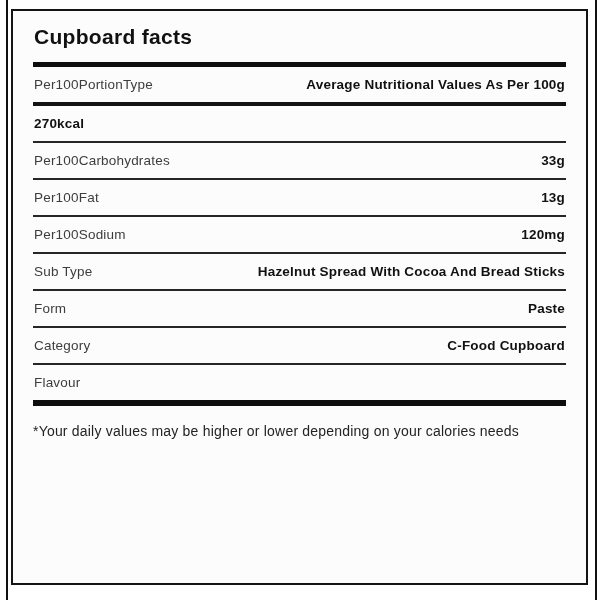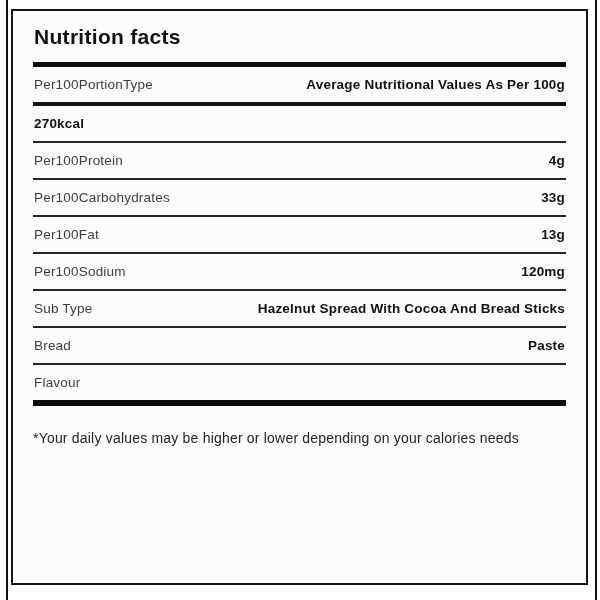--- a/index.html
+++ b/index.html
@@ -59,67 +59,67 @@
     font-weight: 400;
     letter-spacing: 0.2px;
   }
   .row .value {
     color: #111111;
     font-weight: 700;
     text-align: center;
     letter-spacing: 0.2px;
   }
   .footnote {
-    padding-top: 24px;
+    padding-top: 17px;
     font-size: 14px;
     color: #232323;
     letter-spacing: 0.2px;
   }
 </style>
 </head>
 <body>
 
 <div class="edge-line edge-left"></div>
 <div class="edge-line edge-right"></div>
 
 <div class="card">
-  <div class="title">Nutrition facts</div>
+  <div class="title">Cupboard facts</div>
   <div class="thick-bar"></div>
 
   <div>
       <div class="row first">
         <span class="label">Per100PortionType</span>
         <span class="value">Average Nutritional Values As Per 100g</span>
       </div>
       <div class="row">
         <span class="value">270kcal</span>
-      </div>
-      <div class="row">
-        <span class="label">Per100Protein</span>
-        <span class="value">4g</span>
       </div>
       <div class="row">
         <span class="label">Per100Carbohydrates</span>
         <span class="value">33g</span>
       </div>
       <div class="row">
         <span class="label">Per100Fat</span>
         <span class="value">13g</span>
       </div>
       <div class="row">
         <span class="label">Per100Sodium</span>
         <span class="value">120mg</span>
       </div>
       <div class="row">
         <span class="label">Sub Type</span>
         <span class="value">Hazelnut Spread With Cocoa And Bread Sticks</span>
       </div>
       <div class="row">
-        <span class="label">Bread</span>
+        <span class="label">Form</span>
         <span class="value">Paste</span>
+      </div>
+      <div class="row">
+        <span class="label">Category</span>
+        <span class="value">C-Food Cupboard</span>
       </div>
       <div class="row last">
         <span class="label">Flavour</span>
       </div>
     </div>
 
   <div class="bottom-bar"></div>
   <div class="footnote">*Your daily values may be higher or lower depending on your calories needs</div>
 </div>
 

